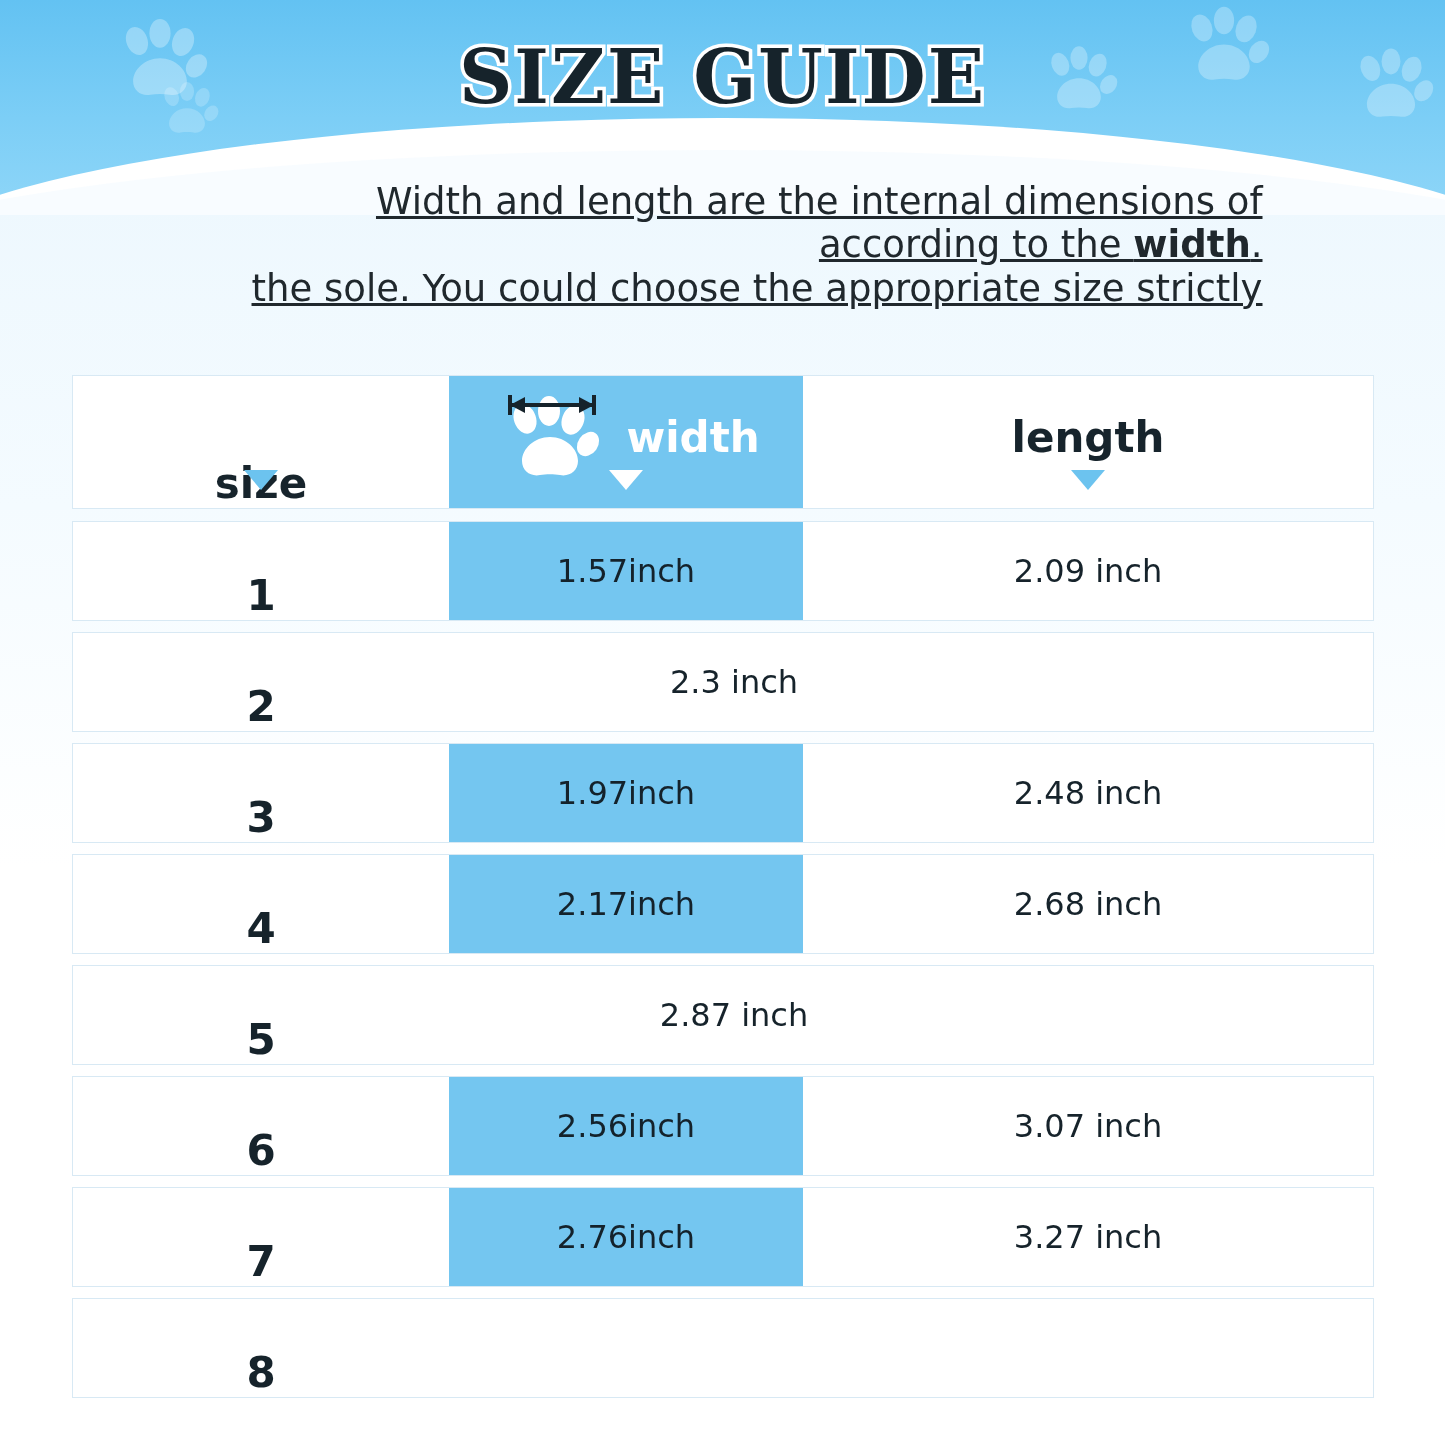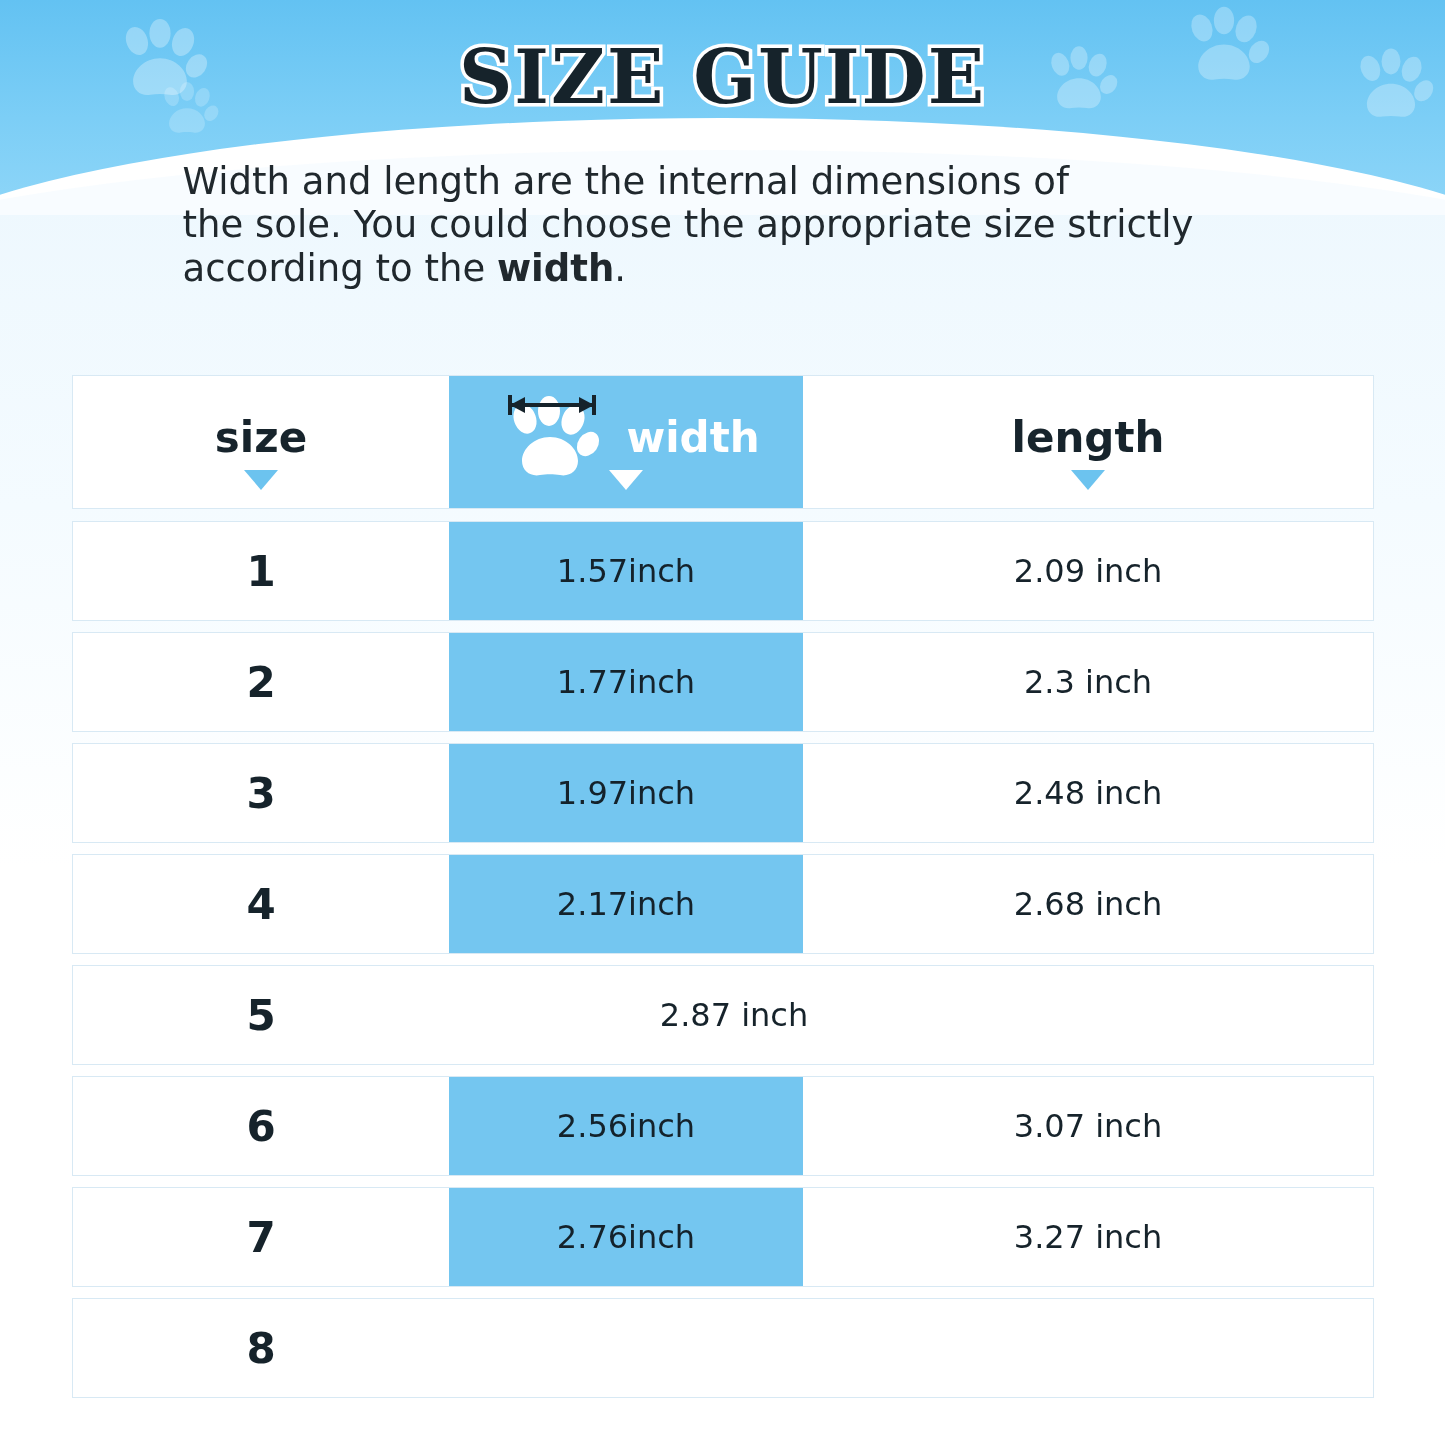--- a/index.html
+++ b/index.html
@@ -72,29 +72,30 @@
     letter-spacing: 2px;
     color: #16232b;
     -webkit-text-stroke: 7px #ffffff;
     paint-order: stroke fill;
     z-index: 5;
   }
 
   
   .intro {
     position: absolute;
-    top: 160px;
+    top: 180px;
     left: 50%;
     transform: translateX(-50%);
     width: 1080px;
-    text-align: left;
+    text-align: right;
     font-size: 37px;
     line-height: 1.17;
     color: #20282d;
     z-index: 6;
+    text-decoration: underline;
   }
   .intro b { font-weight: bold; }
 
   
   .table {
     position: absolute;
     top: 375px;
     left: 72px;
     width: 1302px;
   }
@@ -112,21 +113,21 @@
   }
   .row.body { height: 100px; }
 
   .cell {
     display: flex;
     align-items: center;
     justify-content: center;
     box-sizing: border-box;
     position: relative;
   }
-  .c-size   { width: 376px; }
+  .c-size   { width: 376px; align-items: flex-end; }
   .c-width  { width: 354px; background: #74c6f0; }
   .c-length { width: 570px; }
 
   .row.head .c-size,
   .row.head .c-length { background: #ffffff; }
   .row.head .c-width  { background: #74c6f0; }
 
   .head-label {
     font-size: 42px;
     font-weight: bold;
@@ -222,24 +223,24 @@
     </div>
 
     <div class="banner-curve"></div>
     <div class="banner-curve2"></div>
   </div>
 
   <div class="title">SIZE GUIDE</div>
 
   <div class="intro">
     <div>Width and length are the internal dimensions of</div>
-    <div>the sole. You could choose the appropriate size strictly</div>
     <div>
       <span>according to the </span><b>width</b><span>.</span>
     </div>
+    <div>the sole. You could choose the appropriate size strictly</div>
   </div>
 
   <div class="table">
 
     <div class="row head">
       <div class="cell c-size">
         <span class="head-label">size</span>
         <span class="caret"></span>
       </div>
       <div class="cell c-width">
@@ -281,23 +282,20 @@
         </div>
       <div class="cell c-length">
           <span class="val">2.09 inch</span>
         </div>
     </div>
 
     <div class="row body">
       <div class="cell c-size">
           <span class="val size-num">2</span>
         </div>
-      <div class="cell c-width">
-          <span class="val width-num">1.77inch</span>
-        </div>
       <div class="cell c-length">
           <span class="val">2.3 inch</span>
         </div>
     </div>
 
     <div class="row body">
       <div class="cell c-size">
           <span class="val size-num">3</span>
         </div>
       <div class="cell c-width">

